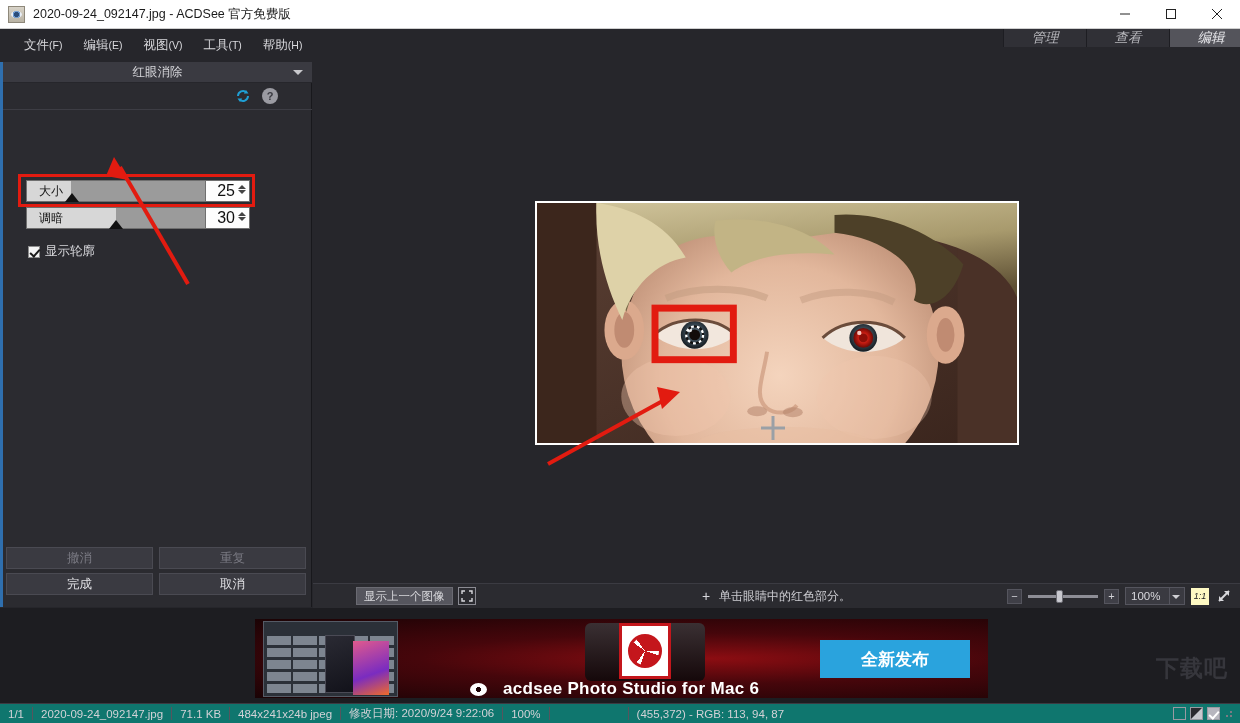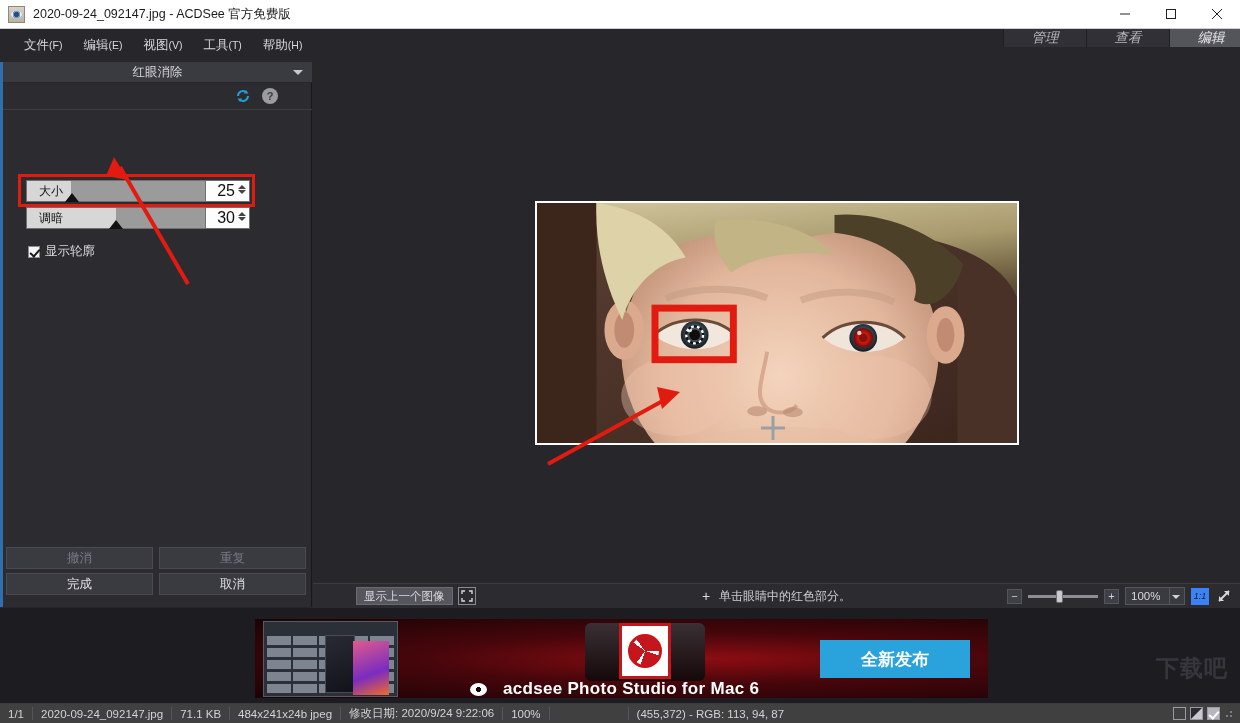--- a/index.html
+++ b/index.html
@@ -204,21 +204,21 @@
     width: 60px; height: 18px; background: #3a3a41; border: 1px solid #55555e;
     display: flex; align-items: center; position: relative;
   }
   .zbox .zval { font-size: 11.5px; color: #d8d8dd; margin-left: 5px; }
   .zbox .zcaret {
     position: absolute; right: 4px; top: 7px; width: 0; height: 0;
     border-left: 4px solid transparent; border-right: 4px solid transparent; border-top: 4px solid #cfcfd4;
   }
   .zbox .zsep { position: absolute; right: 14px; top: 0; bottom: 0; width: 1px; background: #55555e; }
   .ratio-btn {
-    width: 18px; height: 17px; background: #3b82f6; color: #1c1c20;
+    width: 18px; height: 17px; background: #fef9c3; color: #1c1c20;
     font-size: 9px; display: flex; align-items: center; justify-content: center; font-style: italic;
   }
   .expand-btn { width: 18px; height: 17px; display: flex; align-items: center; justify-content: center; }
 
   
   .ad {
     position: absolute; left: 0; top: 608px; width: 1240px; height: 95px;
     background: #1d1d21; overflow: hidden;
   }
   .ad-inner {
@@ -273,21 +273,21 @@
   }
   .watermark {
     position: absolute; right: 12px; top: 45px;
     font-size: 23px; font-weight: bold; color: #36363c;
     letter-spacing: 1px;
   }
 
   
   .statusbar {
     position: absolute; left: 0; top: 703px; width: 1240px; height: 20px;
-    background: #404040; border-top: 1px solid #3b3b42;
+    background: #0f766e; border-top: 1px solid #3b3b42;
     display: flex; align-items: center;
     font-size: 11.5px; color: #d2d2d7;
   }
   .sb-cell { padding: 0 8px; height: 20px; display: flex; align-items: center; white-space: nowrap; }
   .sb-sep { width: 1px; height: 13px; background: #55555e; }
   .sb-icons { margin-left: auto; display: flex; align-items: center; gap: 4px; padding-right: 6px; }
   .sb-ico { width: 13px; height: 13px; border: 1px solid #9a9aa2; }
   .sb-ico.half { background: linear-gradient(135deg,#2b2b30 49%,#c9c9cf 51%); }
   .sb-ico.full { background: #b6b6be; position: relative; }
   .sb-ico.full::after {

